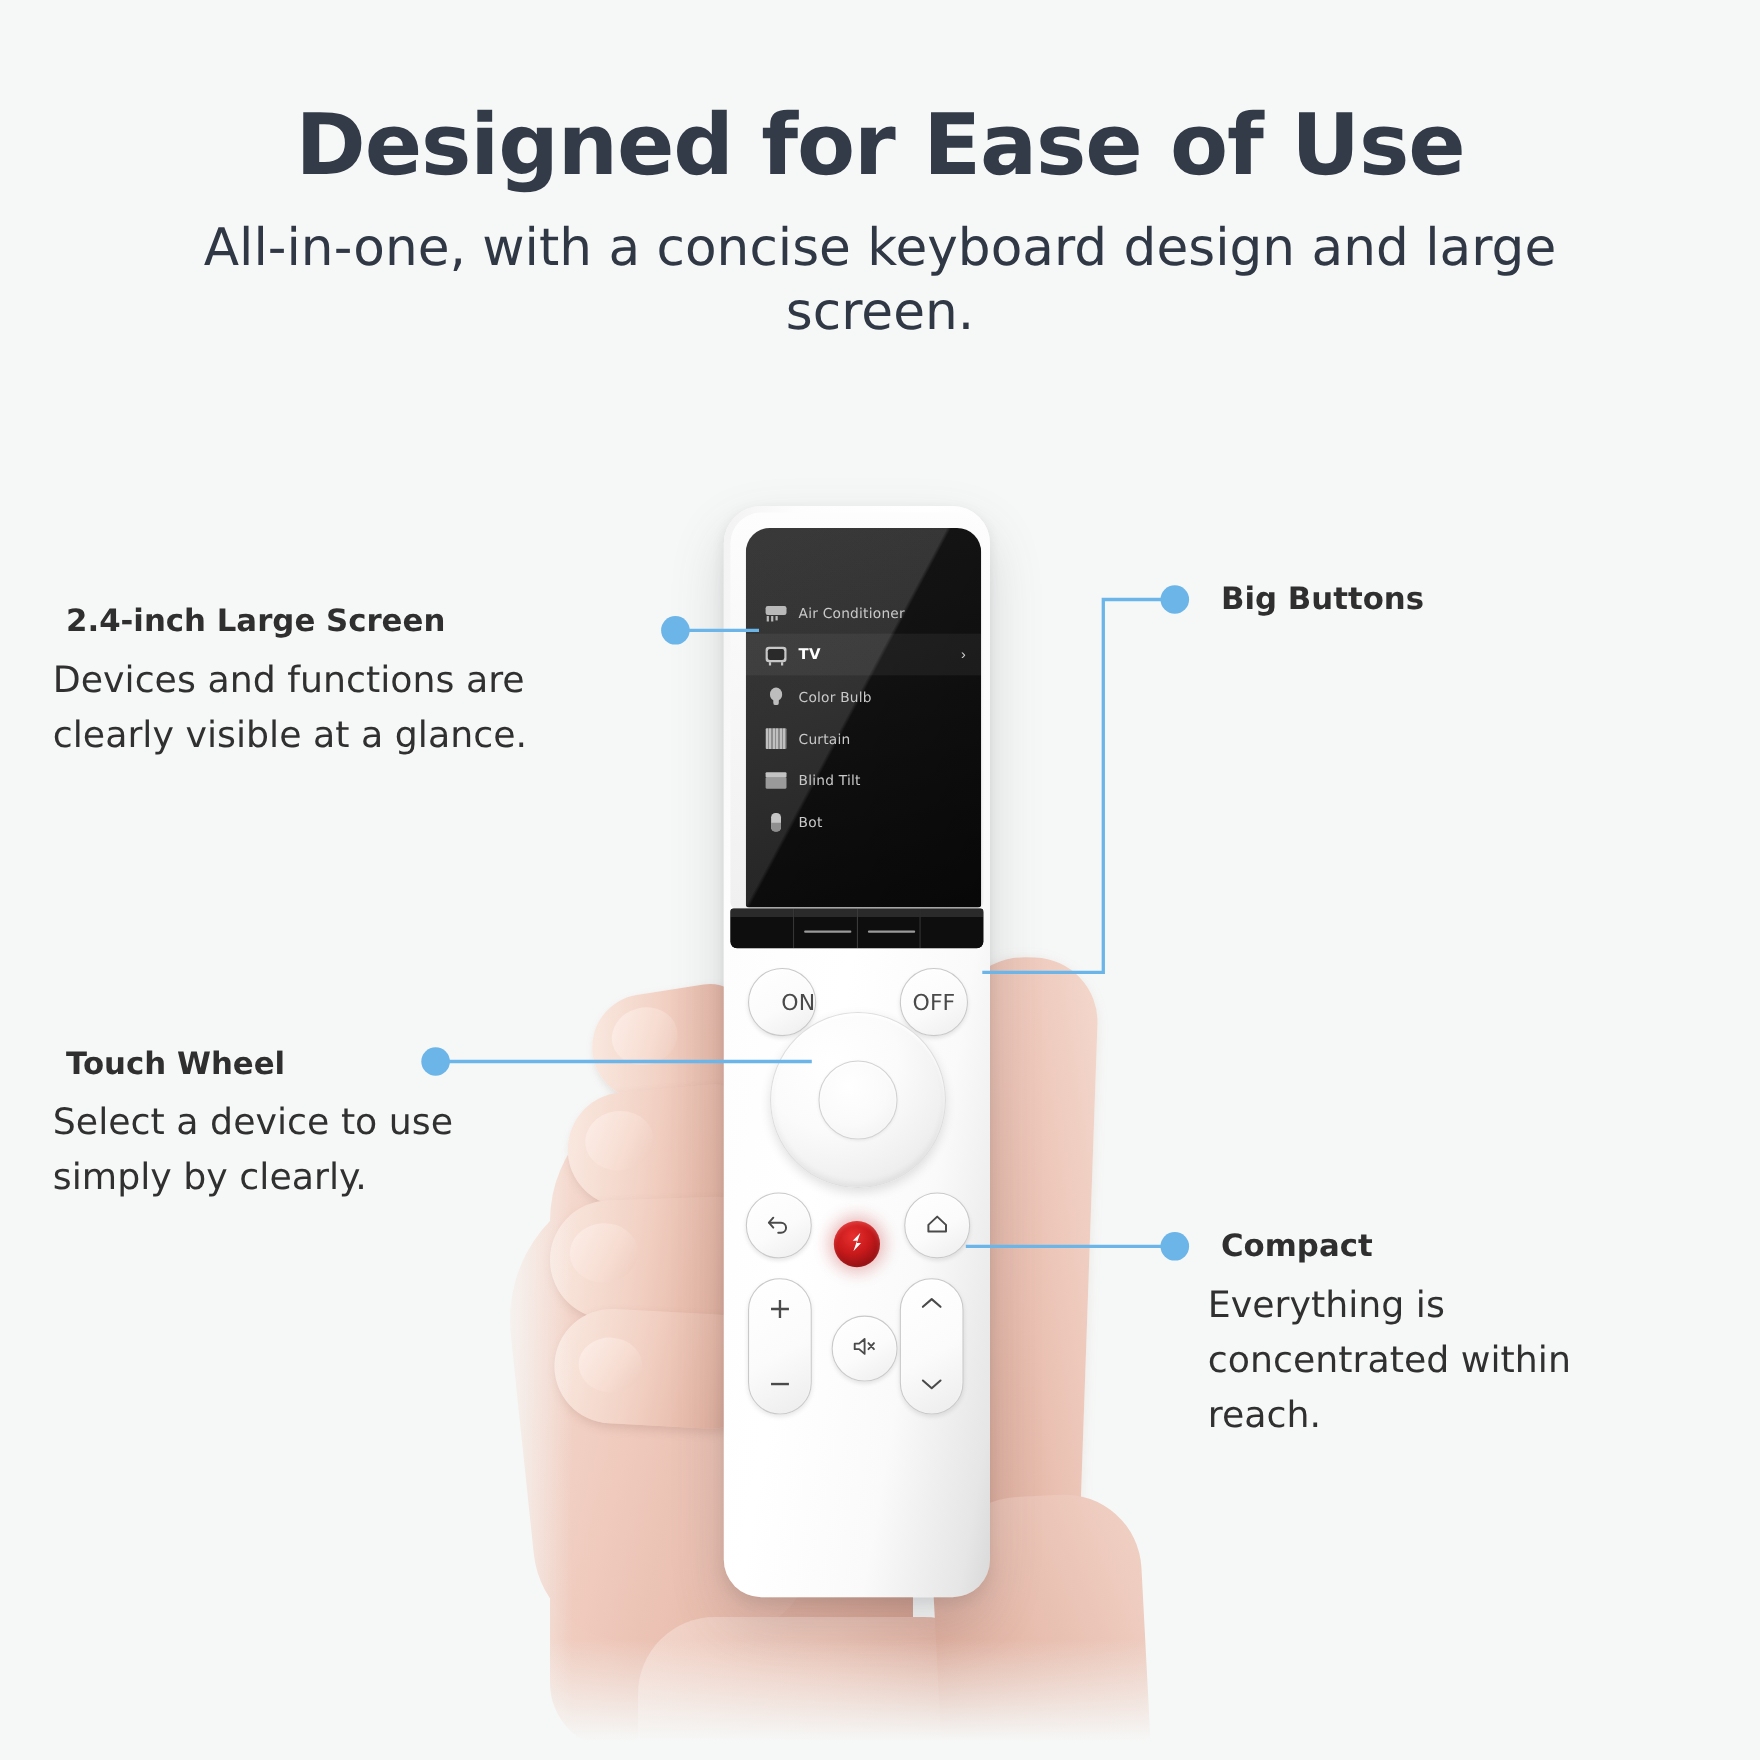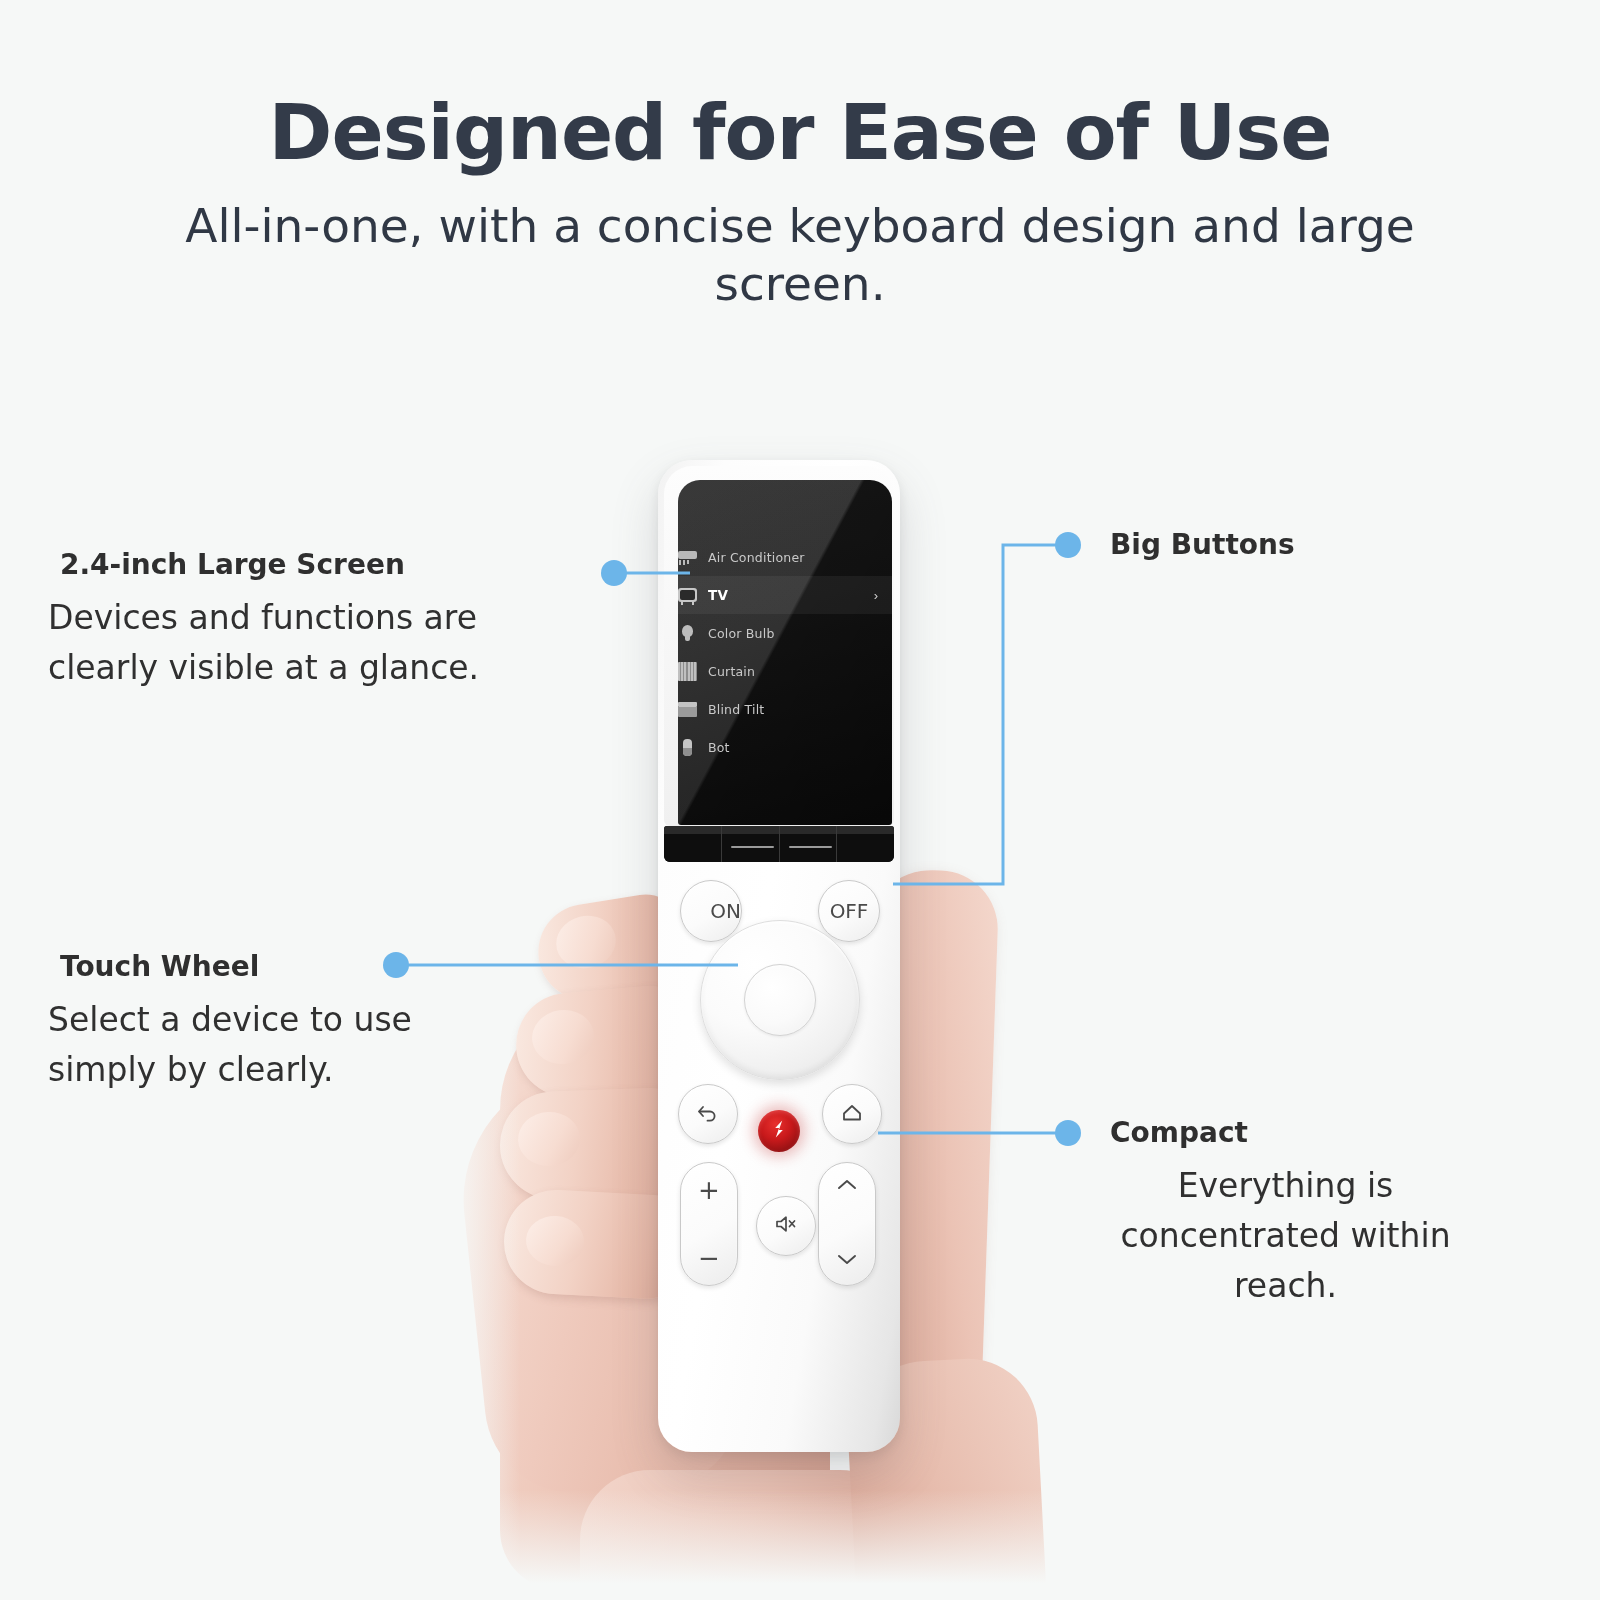--- a/index.html
+++ b/index.html
@@ -48,21 +48,21 @@
   .anno.left{text-align:left;}
   .anno.right{text-align:left;}
 
   #anno-screen{left:48px;top:538px;width:556px;}
   #anno-screen .body{width:500px;}
   #anno-wheel{left:48px;top:940px;width:440px;}
   #anno-wheel .body{width:430px;}
   #anno-big{left:1098px;top:518px;width:450px;}
   #anno-big .body{width:450px;}
   #anno-compact{left:1098px;top:1106px;width:380px;}
-  #anno-compact .body{width:375px;text-align:center;}
+  #anno-compact .body{width:375px;}
 
   
   .connectors{position:absolute;left:0;top:0;width:1600px;height:1600px;pointer-events:none;}
 
   
   .photo{position:absolute;left:460px;top:430px;width:640px;height:1170px;}
 
   
   .hand{position:absolute;left:0;top:0;width:640px;height:1170px;}
 
@@ -84,21 +84,21 @@
     position:absolute;left:14px;top:14px;width:214px;height:345px;
     border-radius:22px 22px 3px 3px;
     background:
       linear-gradient(118deg, rgba(255,255,255,0.055) 0%, rgba(255,255,255,0.055) 46%, rgba(0,0,0,0.55) 47%, rgba(0,0,0,0.62) 100%),
       linear-gradient(160deg,#2e2e2e 0%,#262626 40%,#141414 100%);
     overflow:hidden;
   }
   .rows{position:absolute;left:0;top:58px;width:100%;}
   .row{
     display:flex;align-items:center;
-    height:38px;box-sizing:border-box;
+    height:38px;padding-left:18px;box-sizing:border-box;
     position:relative;
   }
   .row .lbl{
     margin-left:11px;font-size:12.5px;color:#c9c9c9;
     font-family:"DejaVu Sans", sans-serif;letter-spacing:.2px;
   }
   .row.sel{background:rgba(255,255,255,0.055);}
   .row.sel .lbl{color:#ffffff;font-weight:bold;font-size:13.5px;}
   .row .chev{
     position:absolute;right:14px;top:50%;transform:translateY(-50%);

